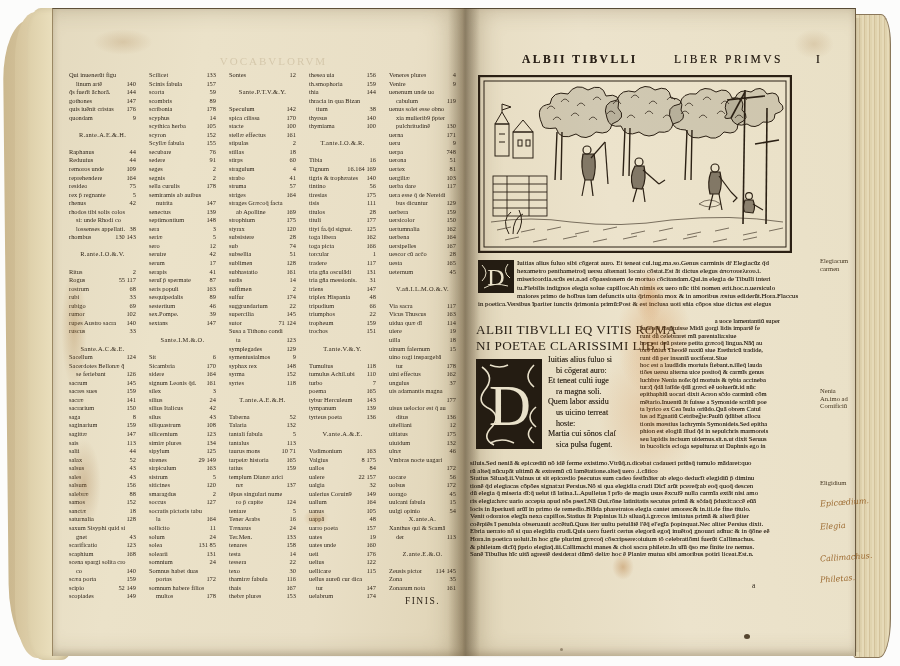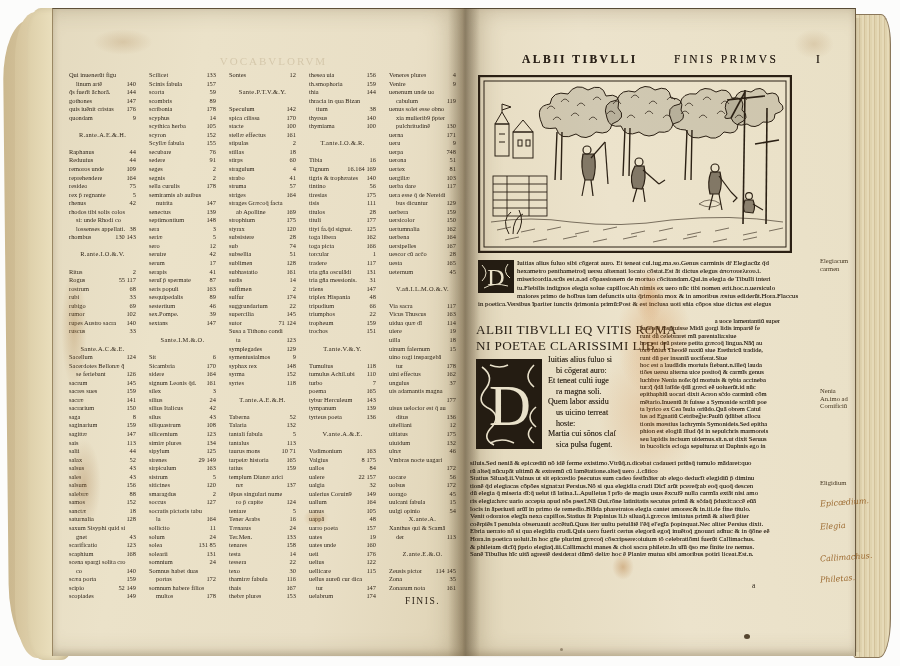--- a/index.html
+++ b/index.html
@@ -1231,21 +1231,21 @@
 
       <div class="stain" style="left:8px;top:260px;width:26px;height:120px;background:radial-gradient(ellipse,rgba(168,120,60,.30),rgba(168,120,60,0) 70%);"></div>
       <div class="stain" style="left:14px;top:430px;width:34px;height:90px;background:radial-gradient(ellipse,rgba(150,100,45,.28),rgba(150,100,45,0) 70%);"></div>
       <div class="stain" style="left:40px;top:20px;width:60px;height:26px;background:radial-gradient(ellipse,rgba(160,115,60,.22),rgba(160,115,60,0) 70%);"></div>
       <div class="stain" style="left:250px;top:500px;width:26px;height:18px;background:radial-gradient(ellipse,rgba(170,110,40,.30),rgba(170,110,40,0) 70%);"></div>
     </div>
 
     <div class="page right">
       <div class="rp-head ink">
         <span class="h-left">ALBII TIBVLLI</span>
-        <span class="h-right">FINIS PRIMVS</span>
+        <span class="h-right">LIBER PRIMVS</span>
         <span class="folio">I</span>
       </div>
 
       <div class="woodcut">
         <svg width="314" height="178" viewBox="0 0 314 178" xmlns="http://www.w3.org/2000/svg">
           <g stroke="#2b2014" fill="none" stroke-width="1">
             <rect x="1" y="1" width="312" height="176" stroke-width="2.4"></rect>
             <rect x="6" y="6" width="302" height="166" stroke-width="1"></rect>
             <g transform="translate(9,9)">
 

